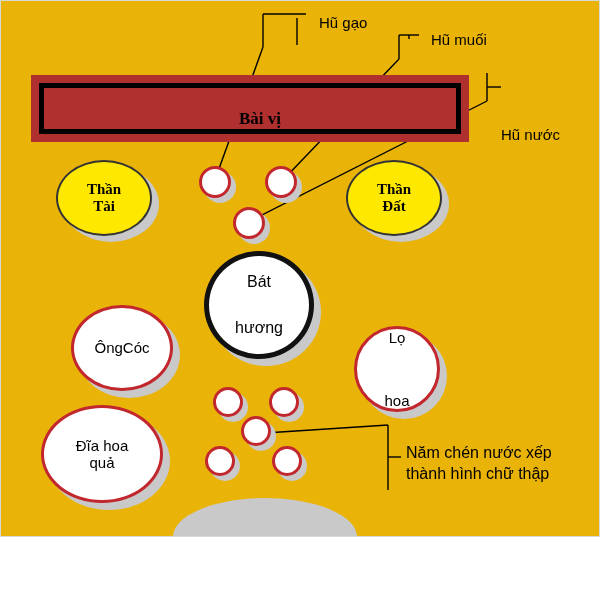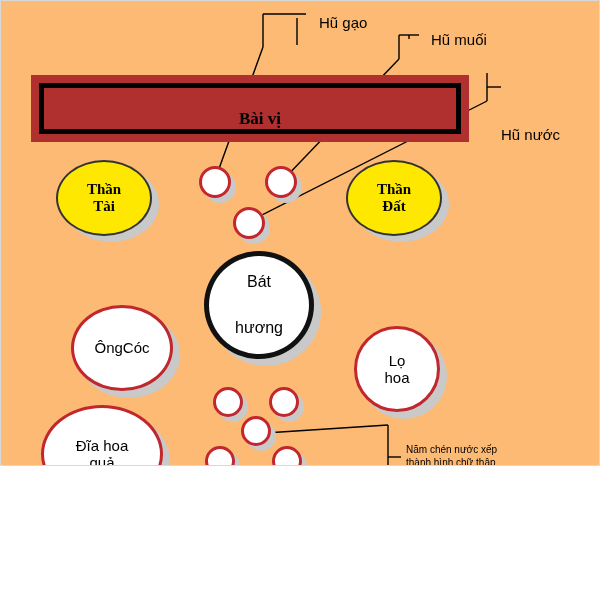--- a/index.html
+++ b/index.html
@@ -3,22 +3,22 @@
 <meta charset="utf-8">
 <style>
   html, body {
     margin: 0;
     padding: 0;
     background: #ffffff;
   }
   #canvas {
     position: relative;
     width: 600px;
-    height: 466px;
-    background: #fdba74;
+    height: 537px;
+    background: #eab308;
     font-family: "Liberation Sans", sans-serif;
     overflow: hidden;
     border: 1px solid #d8d8d8;
     box-sizing: border-box;
   }
   
   .node {
     position: absolute;
     box-sizing: border-box;
     display: flex;
@@ -133,21 +133,21 @@
     <path d="M387 456 L400 456" stroke="#000" stroke-width="1.4" fill="none"></path>
     <path d="M387 424 L264 432" stroke="#000" stroke-width="1.4" fill="none"></path>
   </svg>
 
   <div class="label-text" style="left:318px; top:12px; font-size:15px;">Hũ gạo</div>
 
   <div class="label-text" style="left:430px; top:29px; font-size:15px;">Hũ muối</div>
 
   <div class="label-text" style="left:500px; top:77px; font-size:15px;margin-top:47px;">Hũ nước</div>
 
-  <div class="label-text" style="left:405px; top:442px; font-size:10px;">Năm chén nước xếp
+  <div class="label-text" style="left:405px; top:442px; font-size:16px;">Năm chén nước xếp
 thành hình chữ thập</div>
 
   <div class="plaque-outer" style="left:30px; top:74px; width:438px; height:67px;">
     <div class="plaque-inner" style="left:8px; top:8px; right:8px; bottom:8px;">
       <span class="plaque-title">Bài vị</span>
     </div>
   </div>
 
   <div class="shadow" style="left:62px; top:165px; width:96px; height:76px;"></div>
   <div class="node yellow-circle" style="left:55px; top:159px; width:96px; height:76px; flex-direction:column;">
@@ -176,21 +176,21 @@
     <span>hương</span>
   </div>
 
   <div class="shadow" style="left:77px; top:311px; width:102px; height:86px;"></div>
   <div class="node ring-red" style="left:70px; top:304px; width:102px; height:86px; flex-direction:row;">
     <span>Ông</span>
     <span>Cóc</span>
   </div>
 
   <div class="shadow" style="left:360px; top:332px; width:86px; height:86px;"></div>
-  <div class="node ring-red" style="left:353px; top:325px; width:86px; height:86px; flex-direction:column;">
+  <div class="node ring-red" style="left:353px; top:325px; width:86px; height:86px; flex-direction:column;justify-content:space-between;">
     <span>Lọ</span>
     <span>hoa</span>
   </div>
 
   <div class="shadow" style="left:47px; top:411px; width:122px; height:98px;"></div>
   <div class="node ring-red" style="left:40px; top:404px; width:122px; height:98px; flex-direction:column;">
     <span>Đĩa hoa</span>
     <span>quả</span>
   </div>
 

